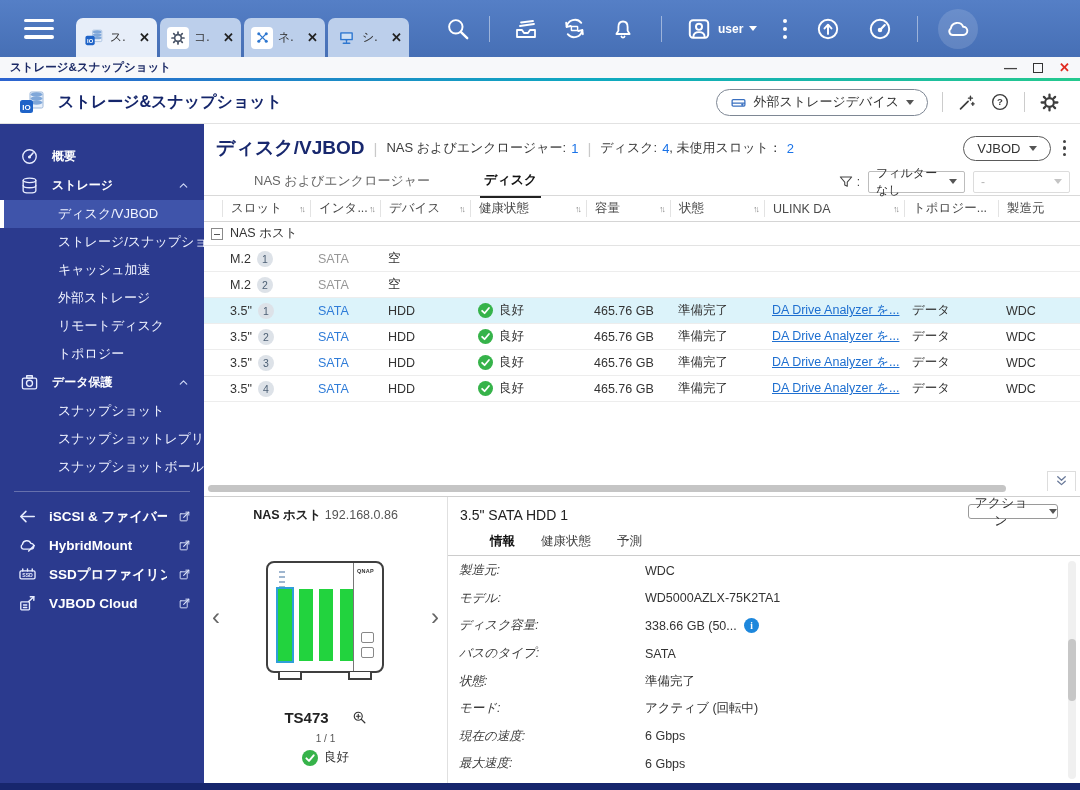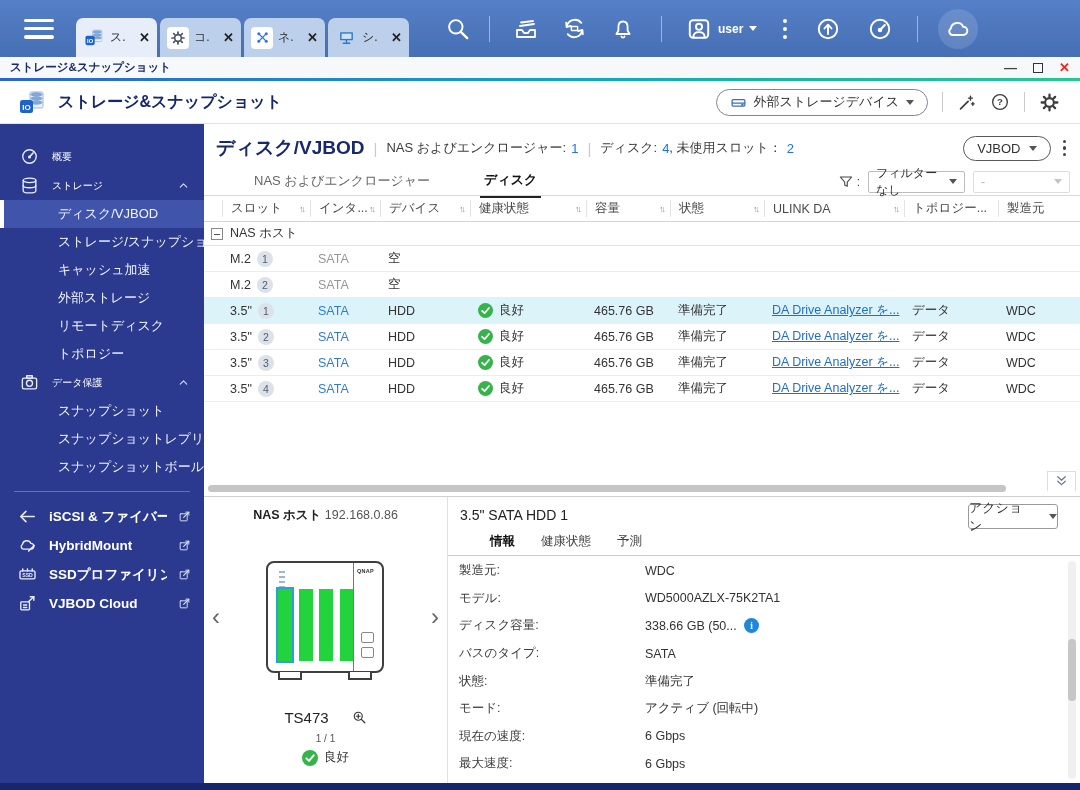--- a/index.html
+++ b/index.html
@@ -53,21 +53,21 @@
   .extbtn .t { font-size:13px; color:#333; }
   .caret-d { width:0; height:0; border-left:4px solid transparent; border-right:4px solid transparent; border-top:5px solid #555; }
   .ah-div { width:1px; height:20px; background:#ccc; }
   .ah-ic { color:#444; cursor:pointer; display:flex; }
 
   
   .sidebar { position:absolute; left:0; top:124px; width:204px; height:659px; background:#2b3a8e;
     padding-top:18px; overflow:hidden; }
   .sb-item { height:29px; display:flex; align-items:center; color:#fff; cursor:pointer; position:relative; }
   .sb-item .ic { width:20px; margin-left:20px; display:flex; color:#e8edff; }
-  .sb-item .tx { margin-left:12px; font-size:10px; font-weight:normal; white-space:nowrap; }
+  .sb-item .tx { margin-left:12px; font-size:12px; font-weight:bold; white-space:nowrap; }
   .sb-item .chev { margin-left:auto; margin-right:14px; display:flex; color:#cdd6f5; }
   .sb-sub { height:28px; display:flex; align-items:center; color:#f0f3ff; cursor:pointer; position:relative; }
   .sb-sub .tx { margin-left:58px; font-size:13px; white-space:nowrap; }
   .sb-sub.selected { background:#3f54aa; }
   .sb-sub.selected::before { content:""; position:absolute; left:0; top:0; bottom:0; width:4px; background:#fff; }
   .sb-divider { height:1px; background:rgba(255,255,255,.28); margin:10px 14px; }
   .sb-ext { height:29px; display:flex; align-items:center; color:#fff; cursor:pointer; }
   .sb-ext .ic { width:20px; margin-left:18px; display:flex; color:#e8edff; }
   .sb-ext .tx { margin-left:11px; font-size:13.5px; font-weight:bold; white-space:nowrap; overflow:hidden; max-width:118px; }
   .sb-ext .ext { margin-left:auto; margin-right:13px; display:flex; color:#dfe6fb; }
@@ -139,36 +139,36 @@
   .nas-btn { position:absolute; left:7px; width:13px; height:11px; border:1px solid #888; border-radius:2px; }
   .nas-btn.b1 { bottom:28px; } .nas-btn.b2 { bottom:13px; }
   .leds { position:absolute; left:11px; top:8px; display:flex; flex-direction:column; gap:3px; }
   .leds i { width:6px; height:2px; background:#9fb6cf; }
   .bays { position:absolute; left:10px; top:26px; display:flex; gap:6.5px; }
   .bay { width:14px; height:72px; background:#22d33e; }
   .bay.sel { outline:2.5px solid #2e9fd8; }
   .foot { position:absolute; bottom:-9px; width:24px; height:8px; border:2px solid #3f3f3f; border-top:none; background:#fff; }
   .foot.l { left:10px; } .foot.r { right:10px; }
   .nasmodel { position:absolute; left:0; top:212px; width:100%; text-align:center; font-size:15px;
-    font-weight:normal; color:#222; display:flex; align-items:center; justify-content:center; gap:23px; }
+    font-weight:bold; color:#222; display:flex; align-items:center; justify-content:center; gap:23px; }
   .naspager { position:absolute; left:0; top:236px; width:100%; text-align:center; font-size:10px; color:#555; }
   .nashealth { position:absolute; left:0; top:252px; width:100%; display:flex; align-items:center; justify-content:center;
     gap:6px; font-size:12.5px; color:#333; }
 
   .dtitle { position:absolute; left:12px; top:10px; font-size:14px; color:#222; }
-  .actionbtn { position:absolute; right:22px; top:7px; width:90px; height:25px; border:1px solid #9a9a9a;
+  .actionbtn { position:absolute; right:22px; top:7px; width:90px; height:15px; border:1px solid #9a9a9a;
     border-radius:3px; background:#fff; display:flex; align-items:center; justify-content:center; gap:16px;
-    font-size:13px; color:#333; cursor:pointer; }
+    font-size:13px; color:#333; cursor:pointer;text-align:center; }
   .dtabs { position:absolute; left:42px; top:36px; display:flex; gap:26px; }
   .dtab { font-size:12.5px; color:#444; cursor:pointer; }
   .dtab.active { font-weight:bold; color:#111; }
   .dtabline { position:absolute; left:0; right:0; top:58px; border-bottom:1px solid #ccc; }
   .dfields { position:absolute; left:0; right:16px; top:60px; bottom:0; overflow:hidden; }
   .dfrow { height:27.6px; display:flex; align-items:center; }
-  .dfl { width:197px; padding-left:11px; font-size:12.5px; color:#3c3c3c; flex:none; }
+  .dfl { width:197px; padding-left:11px; font-size:12.5px; color:#3c3c3c; flex:none;font-style:italic; }
   .dfv { font-size:12.5px; color:#333; display:flex; align-items:center; gap:7px; }
   .vscroll { position:absolute; right:4px; top:64px; bottom:4px; width:8px; border-radius:4px; background:#f0f0f0; }
   .vscroll .thumb { position:absolute; top:78px; width:8px; height:62px; border-radius:4px; background:#c7c7c7; }
 
   .bottomstrip { position:absolute; left:0; top:783px; width:1080px; height:7px; background:#17266d; }
 </style>
 </head>
 <body>
 
 <div class="taskbar">

